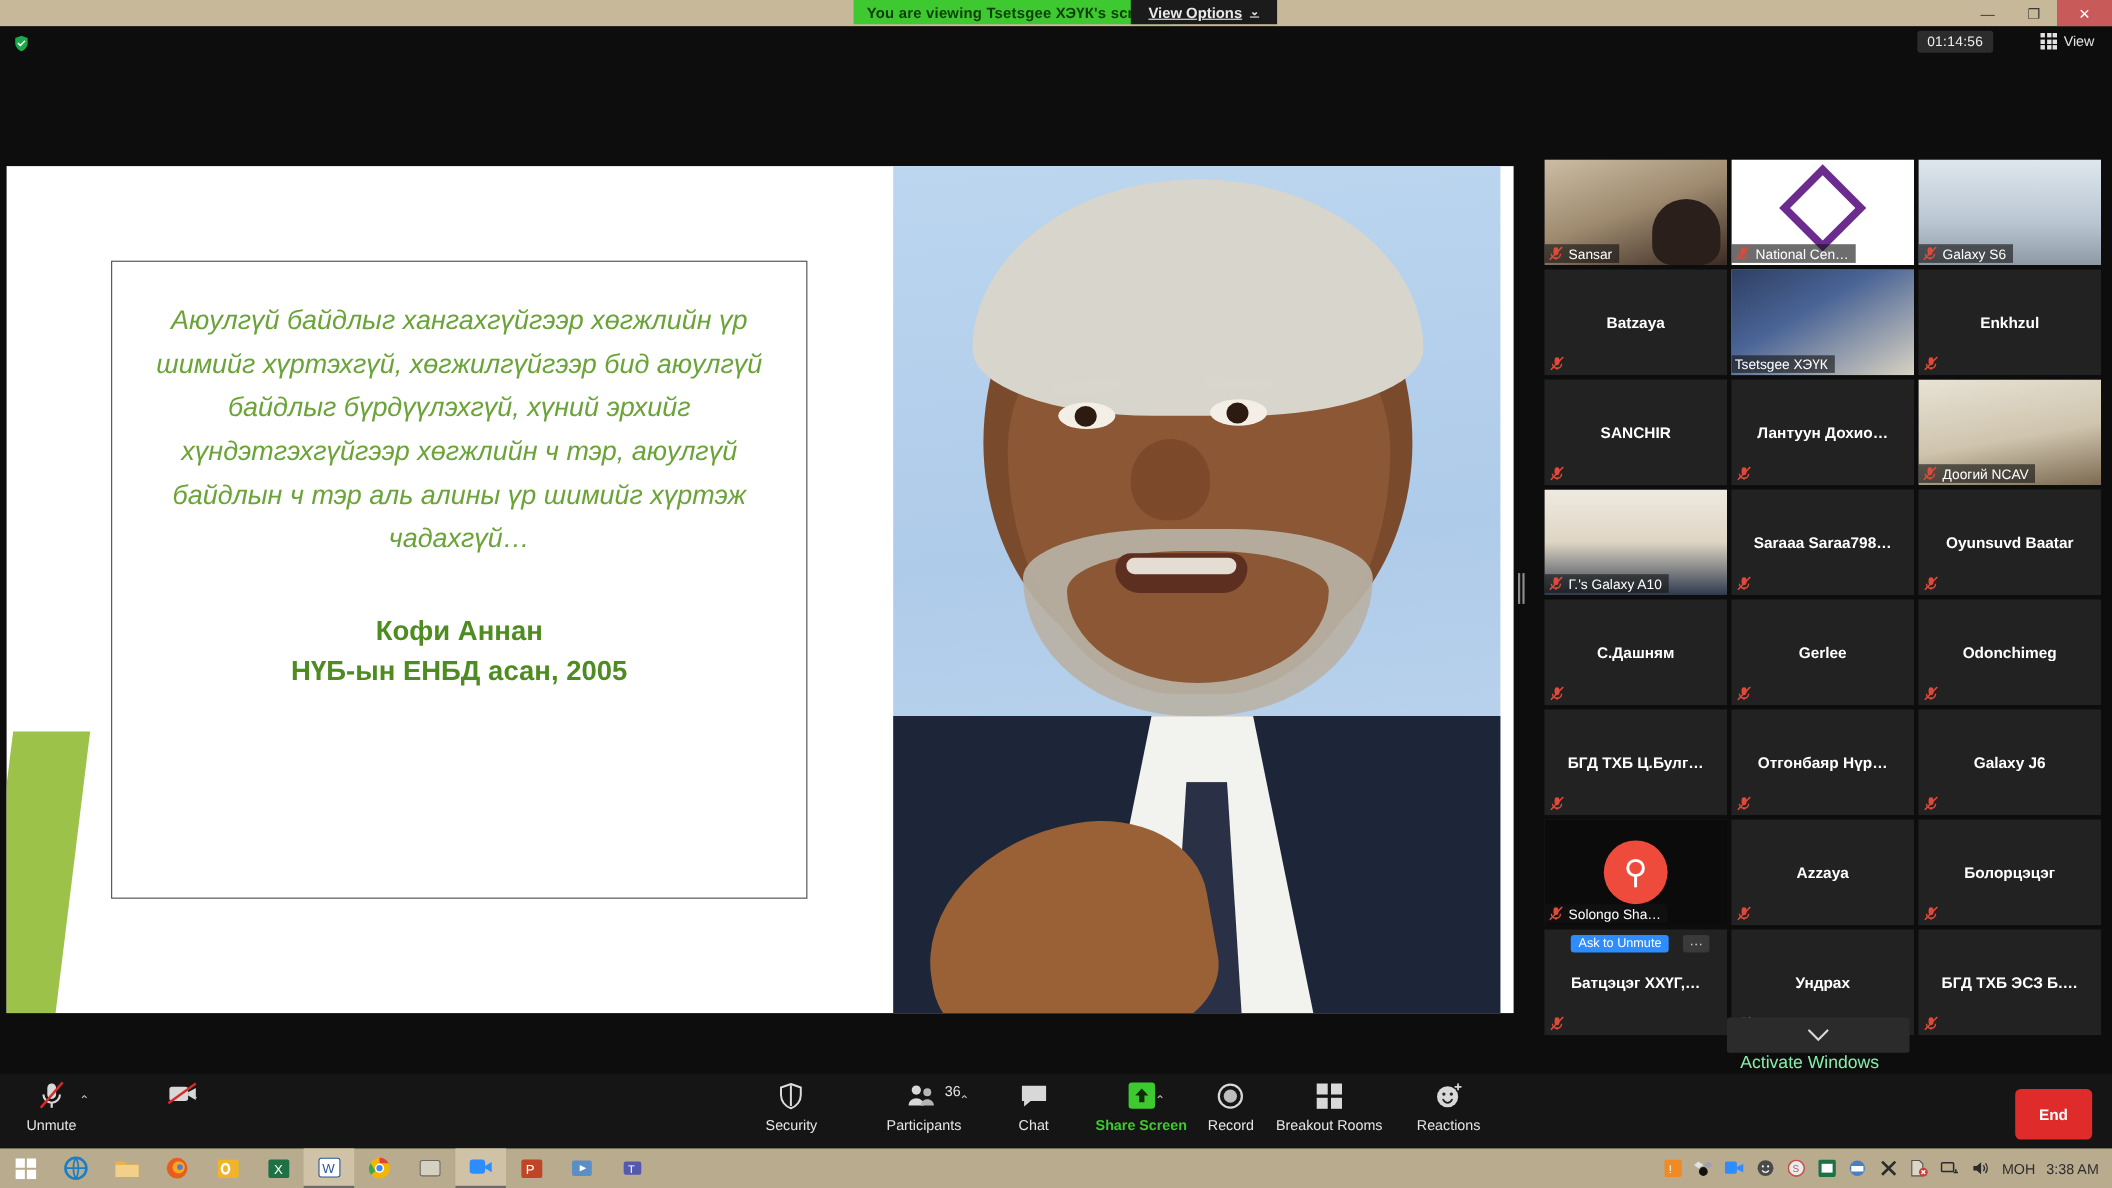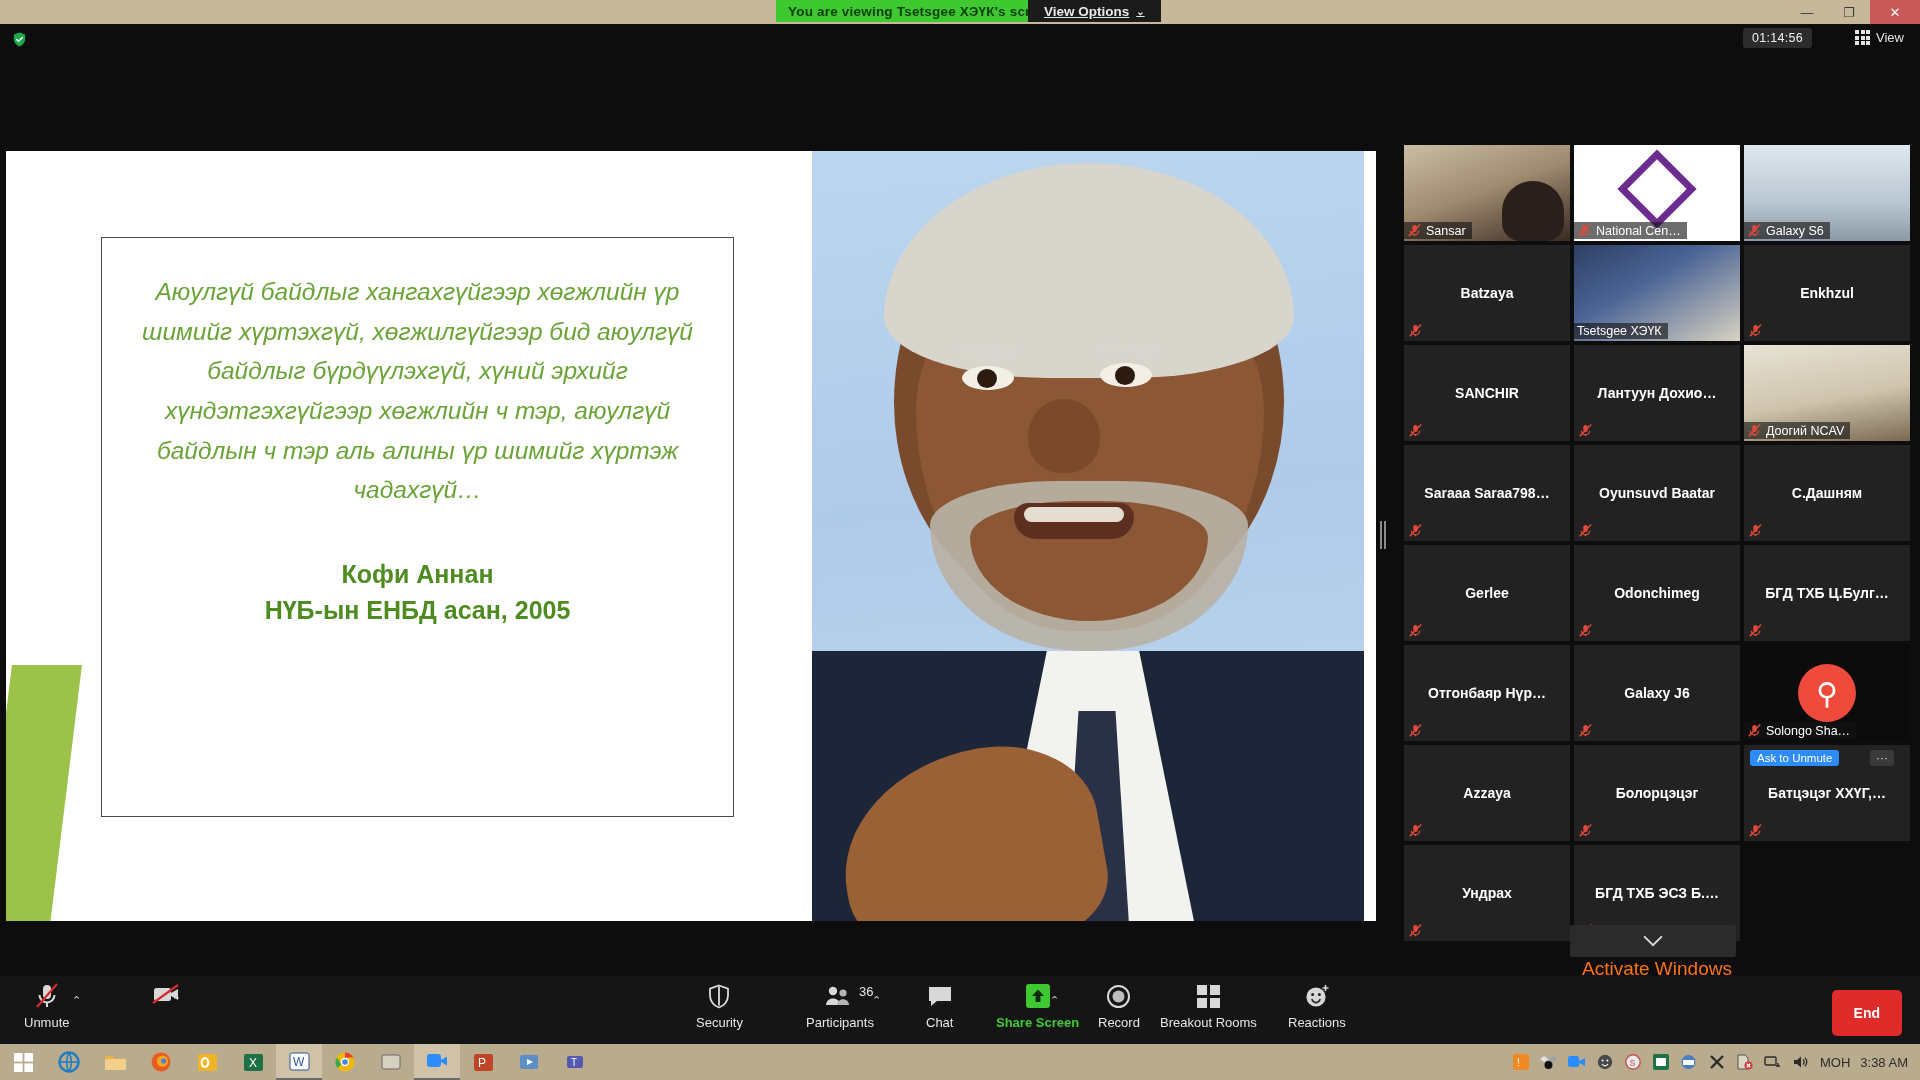--- a/index.html
+++ b/index.html
@@ -182,21 +182,21 @@
     padding: 1px 6px 1px 3px;
     background: rgba(20,20,20,.62);
     color: #fff; font-size: 12.5px; max-width: 100%;
     white-space: nowrap; overflow: hidden;
   }
   .mic-off {
     position: absolute; left: 4px; bottom: 3px; width: 15px; height: 15px;
   }
   .mic-off.inline { position: static; flex: 0 0 auto; }
   .ask-unmute {
-    position: absolute; left: 6px; top: 5px;
+    position: absolute; left: 24px; top: 5px;
     background: #2d8cff; color: #fff; font-size: 11.5px;
     padding: 2px 7px; border-radius: 3px; cursor: pointer;
   }
   .more-dots {
     position: absolute; left: 126px; top: 5px;
     background: #3a3a3a; color: #ddd; font-size: 12px;
     padding: 1px 6px; border-radius: 3px; cursor: pointer; line-height: 14px;
   }
   .grid-more {
     position: absolute; left: 1570px; top: 925px;
@@ -224,21 +224,21 @@
   .natcen-img::after{
     content:""; position:absolute; left:50%; top:46%; transform:translate(-50%,-50%) rotate(45deg);
     width: 42px; height: 42px; border: 7px solid #6b2b8f;
   }
 
   
   .activate {
     position: absolute; left: 1582px; top: 958px; width: 320px;
     color: #9b9b9b; pointer-events: none;
   }
-  .activate .a1 { font-size: 19px; color: #f97316; }
+  .activate .a1 { font-size: 16px; color: #86efac; }
   .activate .a2 { font-size: 14.5px; color: #9b9b9b; margin-top: 5px; }
 
   
   .toolbar {
     position: absolute; left: 0; bottom: 36px; width: 1920px; height: 68px;
     background: #151515;
   }
   .tb-item {
     position: absolute; top: 6px; height: 58px;
     display: flex; flex-direction: column; align-items: center; justify-content: flex-start;
@@ -434,20 +434,32 @@
           <span class="mic-off inline"><svg width="15" height="15" viewBox="0 0 16 16">
               <rect x="5.6" y="2" width="4.8" height="7.6" rx="2.4" fill="#e04a3a"></rect>
               <path d="M3.6 8.2a4.4 4.4 0 0 0 8.8 0" stroke="#e04a3a" stroke-width="1.4" fill="none"></path>
               <line x1="8" y1="11.6" x2="8" y2="14" stroke="#e04a3a" stroke-width="1.4"></line>
               <line x1="2" y1="14" x2="14" y2="1.6" stroke="#e04a3a" stroke-width="1.6"></line>
             </svg></span>
           <span>Доогий NCAV</span>
         </div>
       </div>
       <div class="tile">
+        <div class="vimg v6"></div>
+        <div class="tile-label">
+          <span class="mic-off inline"><svg width="15" height="15" viewBox="0 0 16 16">
+              <rect x="5.6" y="2" width="4.8" height="7.6" rx="2.4" fill="#e04a3a"></rect>
+              <path d="M3.6 8.2a4.4 4.4 0 0 0 8.8 0" stroke="#e04a3a" stroke-width="1.4" fill="none"></path>
+              <line x1="8" y1="11.6" x2="8" y2="14" stroke="#e04a3a" stroke-width="1.4"></line>
+              <line x1="2" y1="14" x2="14" y2="1.6" stroke="#e04a3a" stroke-width="1.6"></line>
+            </svg></span>
+          <span>Г.'s Galaxy A10</span>
+        </div>
+      </div>
+      <div class="tile">
         <div class="tile-name-center">Saraaa  Saraa798…</div>
         <span class="mic-off"><svg width="15" height="15" viewBox="0 0 16 16">
             <rect x="5.6" y="2" width="4.8" height="7.6" rx="2.4" fill="#e04a3a"></rect>
             <path d="M3.6 8.2a4.4 4.4 0 0 0 8.8 0" stroke="#e04a3a" stroke-width="1.4" fill="none"></path>
             <line x1="8" y1="11.6" x2="8" y2="14" stroke="#e04a3a" stroke-width="1.4"></line>
             <line x1="2" y1="14" x2="14" y2="1.6" stroke="#e04a3a" stroke-width="1.6"></line>
           </svg></span>
       </div>
       <div class="tile">
         <div class="tile-name-center">Oyunsuvd Baatar</div>

